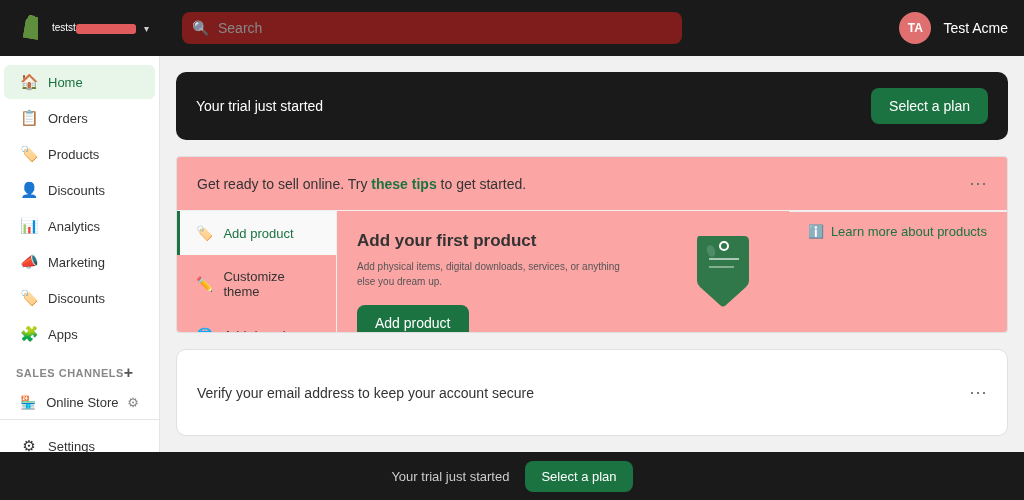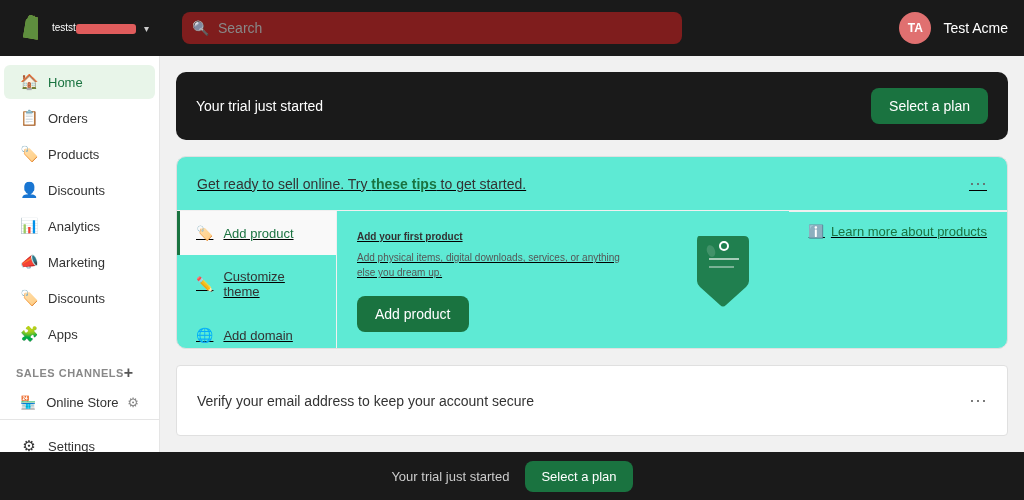--- a/index.html
+++ b/index.html
@@ -171,25 +171,24 @@
       border: none;
       padding: 10px 18px;
       border-radius: 8px;
       font-size: 14px;
       font-weight: 500;
       cursor: pointer;
     }
 
     
     .tips-card {
-      background: #5eead4;
-      border-radius: 10px;
+      background: #fca5a5;
+      border-radius: 4px;
       border: 1px solid #e0e0e0;
       overflow: hidden;
-      text-decoration: underline;
     }
     .tips-header {
       display: flex;
       align-items: center;
       justify-content: space-between;
       padding: 16px 20px;
       font-size: 14px;
       color: #333;
     }
     .tips-header-text { flex: 1; }
@@ -223,21 +222,21 @@
 
     
     .tips-content {
       flex: 1;
       padding: 20px;
       display: flex;
       justify-content: space-between;
       align-items: flex-start;
     }
     .tips-content-text { flex: 1; }
-    .tips-content-title { font-size: 10px; font-weight: 600; color: #333; margin-bottom: 8px; }
+    .tips-content-title { font-size: 17px; font-weight: 600; color: #333; margin-bottom: 8px; }
     .tips-content-desc { font-size: 10px; color: #555; line-height: 1.5; margin-bottom: 16px; max-width: 280px; }
     .add-product-btn {
       background: #1a7340;
       color: #fff;
       border: none;
       padding: 10px 18px;
       border-radius: 8px;
       font-size: 14px;
       font-weight: 500;
       cursor: pointer;
@@ -256,23 +255,23 @@
     .learn-more {
       padding: 12px 20px;
       border-top: 1px solid #f0f0f0;
       font-size: 13px;
     }
     .learn-more a { color: #1a7340; text-decoration: none; display: flex; align-items: center; gap: 6px; }
 
     
     .verify-card {
       background: #fff;
-      border-radius: 4px;
+      border-radius: 10px;
       border: 1px solid #e0e0e0;
-      padding: 24px 20px;
+      padding: 32px 20px;
       display: flex;
       align-items: center;
       justify-content: space-between;
       font-size: 14px;
       color: #333;
     }
 
     
     .bottom-bar {
       background: #1a1a1a;

